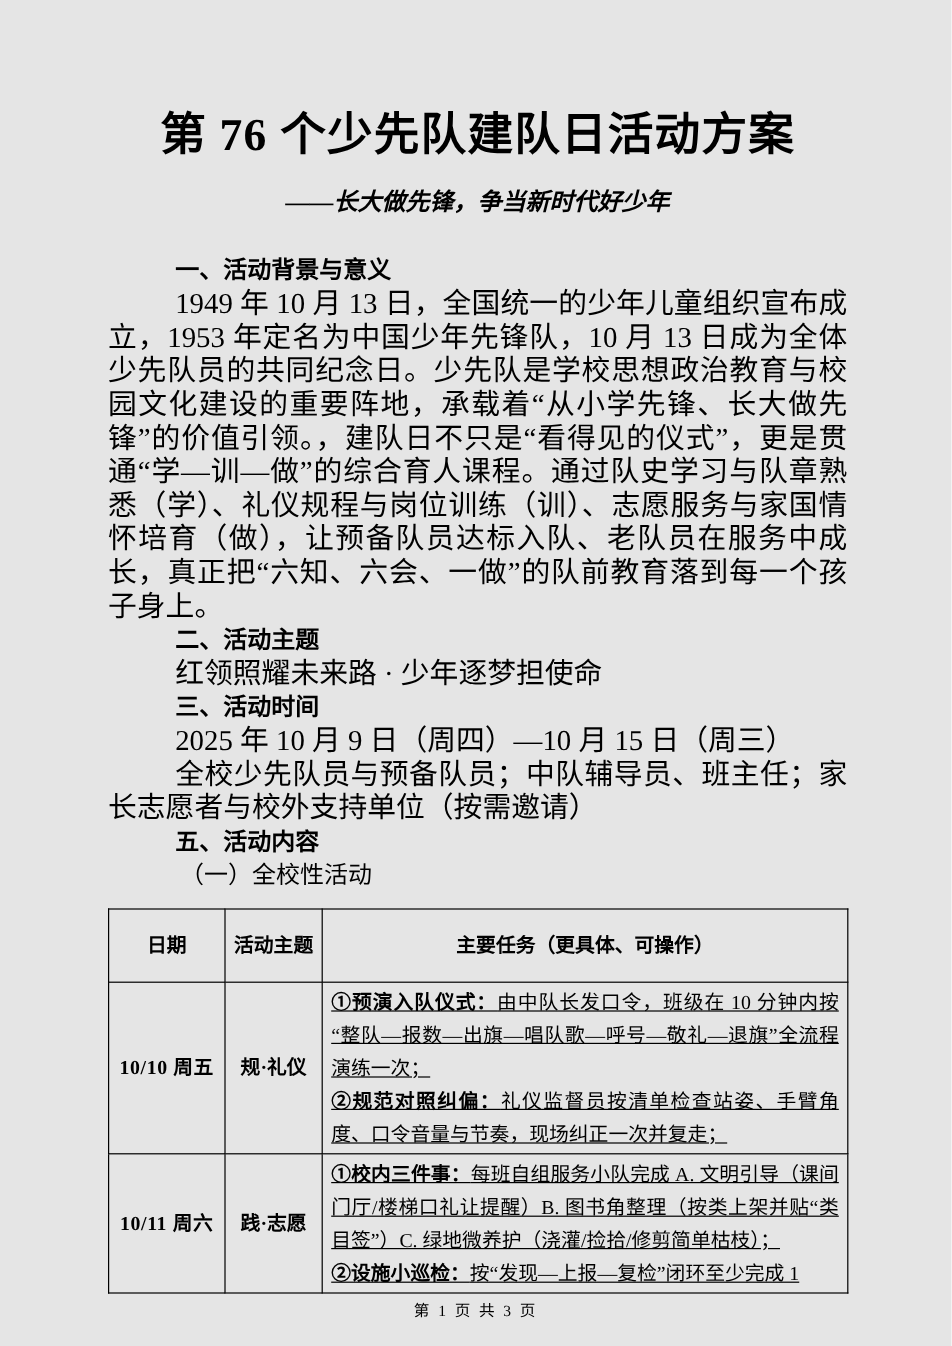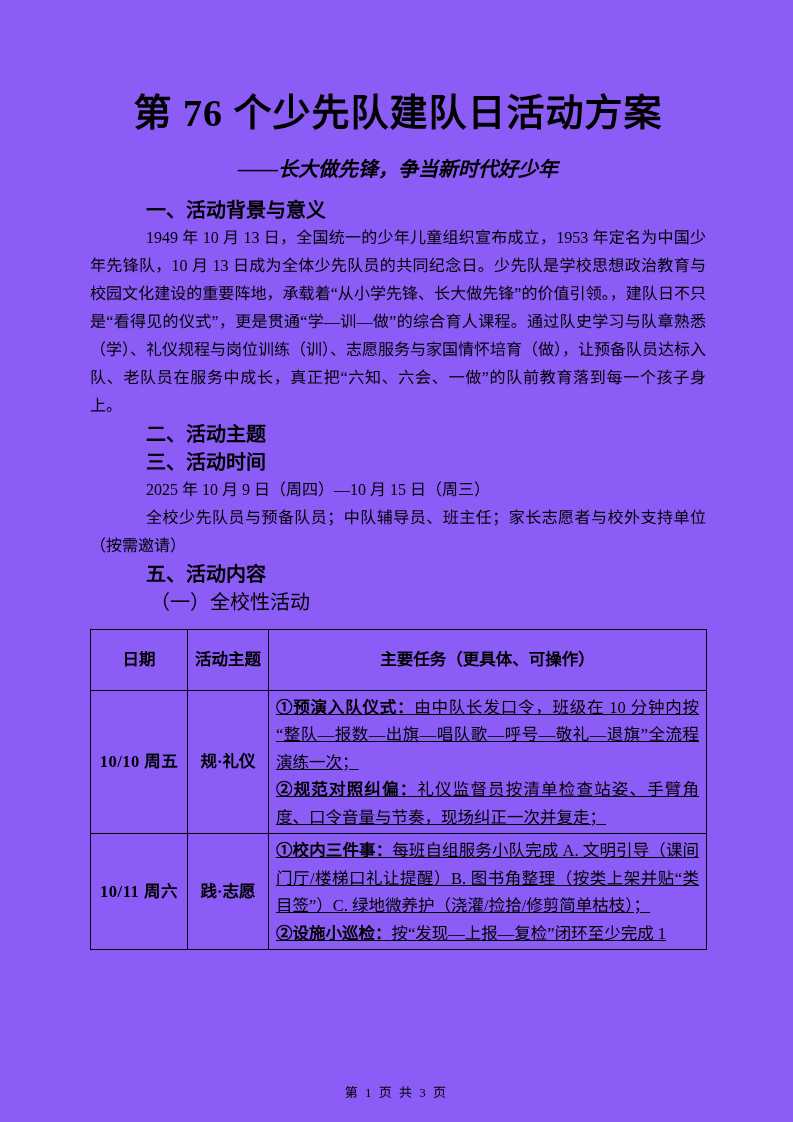--- a/index.html
+++ b/index.html
@@ -5,21 +5,21 @@
   html, body {
     margin: 0;
     padding: 0;
     background: #ffffff;
   }
   .page {
     position: relative;
     width: 793px;
     height: 1122px;
     margin: 0 auto;
-    background: #8b5cf6;
+    background: #e5e5e5;
     color: #000000;
     box-sizing: border-box;
     padding: 90px 87px 0 90px;
     font-family: "Liberation Serif", "DejaVu Serif", serif;
     overflow: hidden;
   }
   .doc-title {
     margin: 0;
     text-align: center;
     font-size: 38px;
@@ -32,37 +32,37 @@
   .doc-subtitle {
     margin-top: 18px;
     text-align: center;
     font-size: 20px;
     line-height: 26px;
     font-weight: bold;
     font-style: italic;
     font-family: "Liberation Serif", "DejaVu Serif", serif;
   }
   .content {
-    margin-top: 14px;
+    margin-top: 30px;
     font-size: 20px;
     line-height: 28px;
   }
   .sec-heading {
     font-weight: bold;
     text-indent: 56px;
     font-family: "Liberation Sans", "DejaVu Sans", sans-serif;
     font-size: 20px;
     line-height: 28px;
   }
   .body-para {
     margin: 0;
     text-indent: 56px;
     text-align: justify;
     word-break: break-all;
-    font-size: 16px;
+    font-size: 24px;
     line-height: 28px;
   }
   .sub-heading {
     font-weight: normal;
     text-indent: 60px;
     font-family: "Liberation Sans", "DejaVu Sans", sans-serif;
     font-size: 20px;
     line-height: 29px;
   }
   table.activity-table {
@@ -131,20 +131,21 @@
   <h1 class="doc-title">第 76 个少先队建队日活动方案</h1>
 
   <div class="doc-subtitle">——长大做先锋，争当新时代好少年</div>
 
   <div class="content">
 
     <div class="sec-heading">一、活动背景与意义</div>
     <p class="body-para">1949 年 10 月 13 日，全国统一的少年儿童组织宣布成立，1953 年定名为中国少年先锋队，10 月 13 日成为全体少先队员的共同纪念日。少先队是学校思想政治教育与校园文化建设的重要阵地，承载着“从小学先锋、长大做先锋”的价值引领。，建队日不只是“看得见的仪式”，更是贯通“学—训—做”的综合育人课程。通过队史学习与队章熟悉（学）、礼仪规程与岗位训练（训）、志愿服务与家国情怀培育（做），让预备队员达标入队、老队员在服务中成长，真正把“六知、六会、一做”的队前教育落到每一个孩子身上。</p>
 
     <div class="sec-heading">二、活动主题</div>
+    <p class="body-para">红领照耀未来路 · 少年逐梦担使命</p>
 
     <div class="sec-heading">三、活动时间</div>
     <p class="body-para">2025 年 10 月 9 日（周四）—10 月 15 日（周三）</p>
 
     <p class="body-para">全校少先队员与预备队员；中队辅导员、班主任；家长志愿者与校外支持单位（按需邀请）</p>
 
     <div class="sec-heading">五、活动内容</div>
     <div class="sub-heading">（一）全校性活动</div>
 
     <table class="activity-table">

